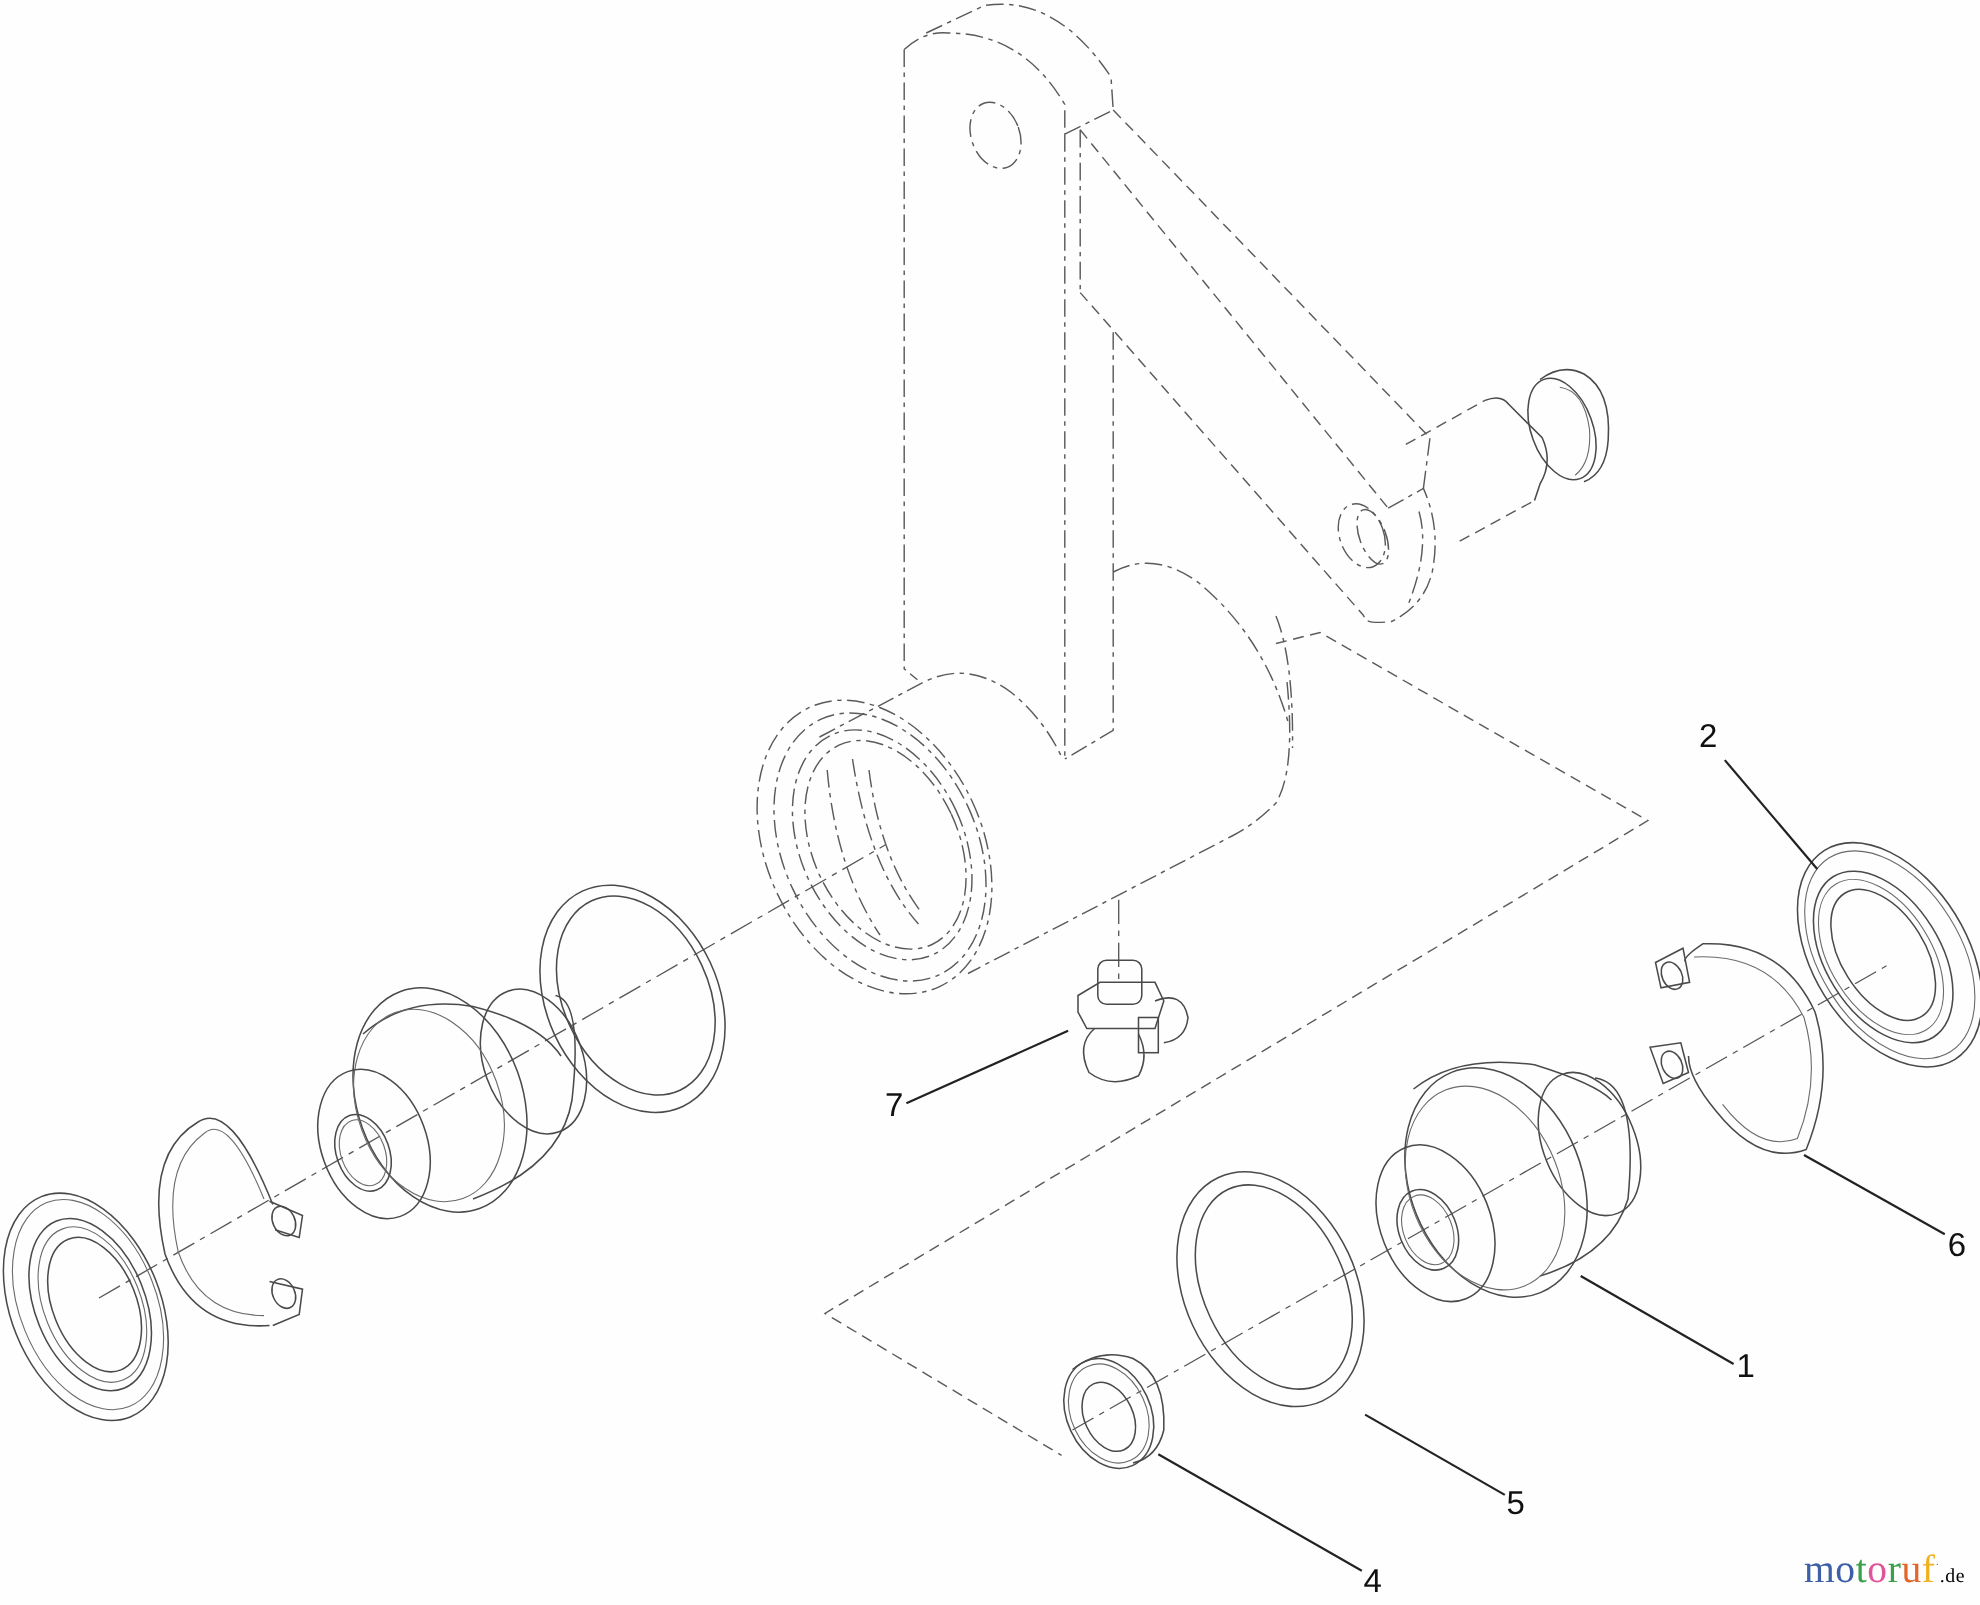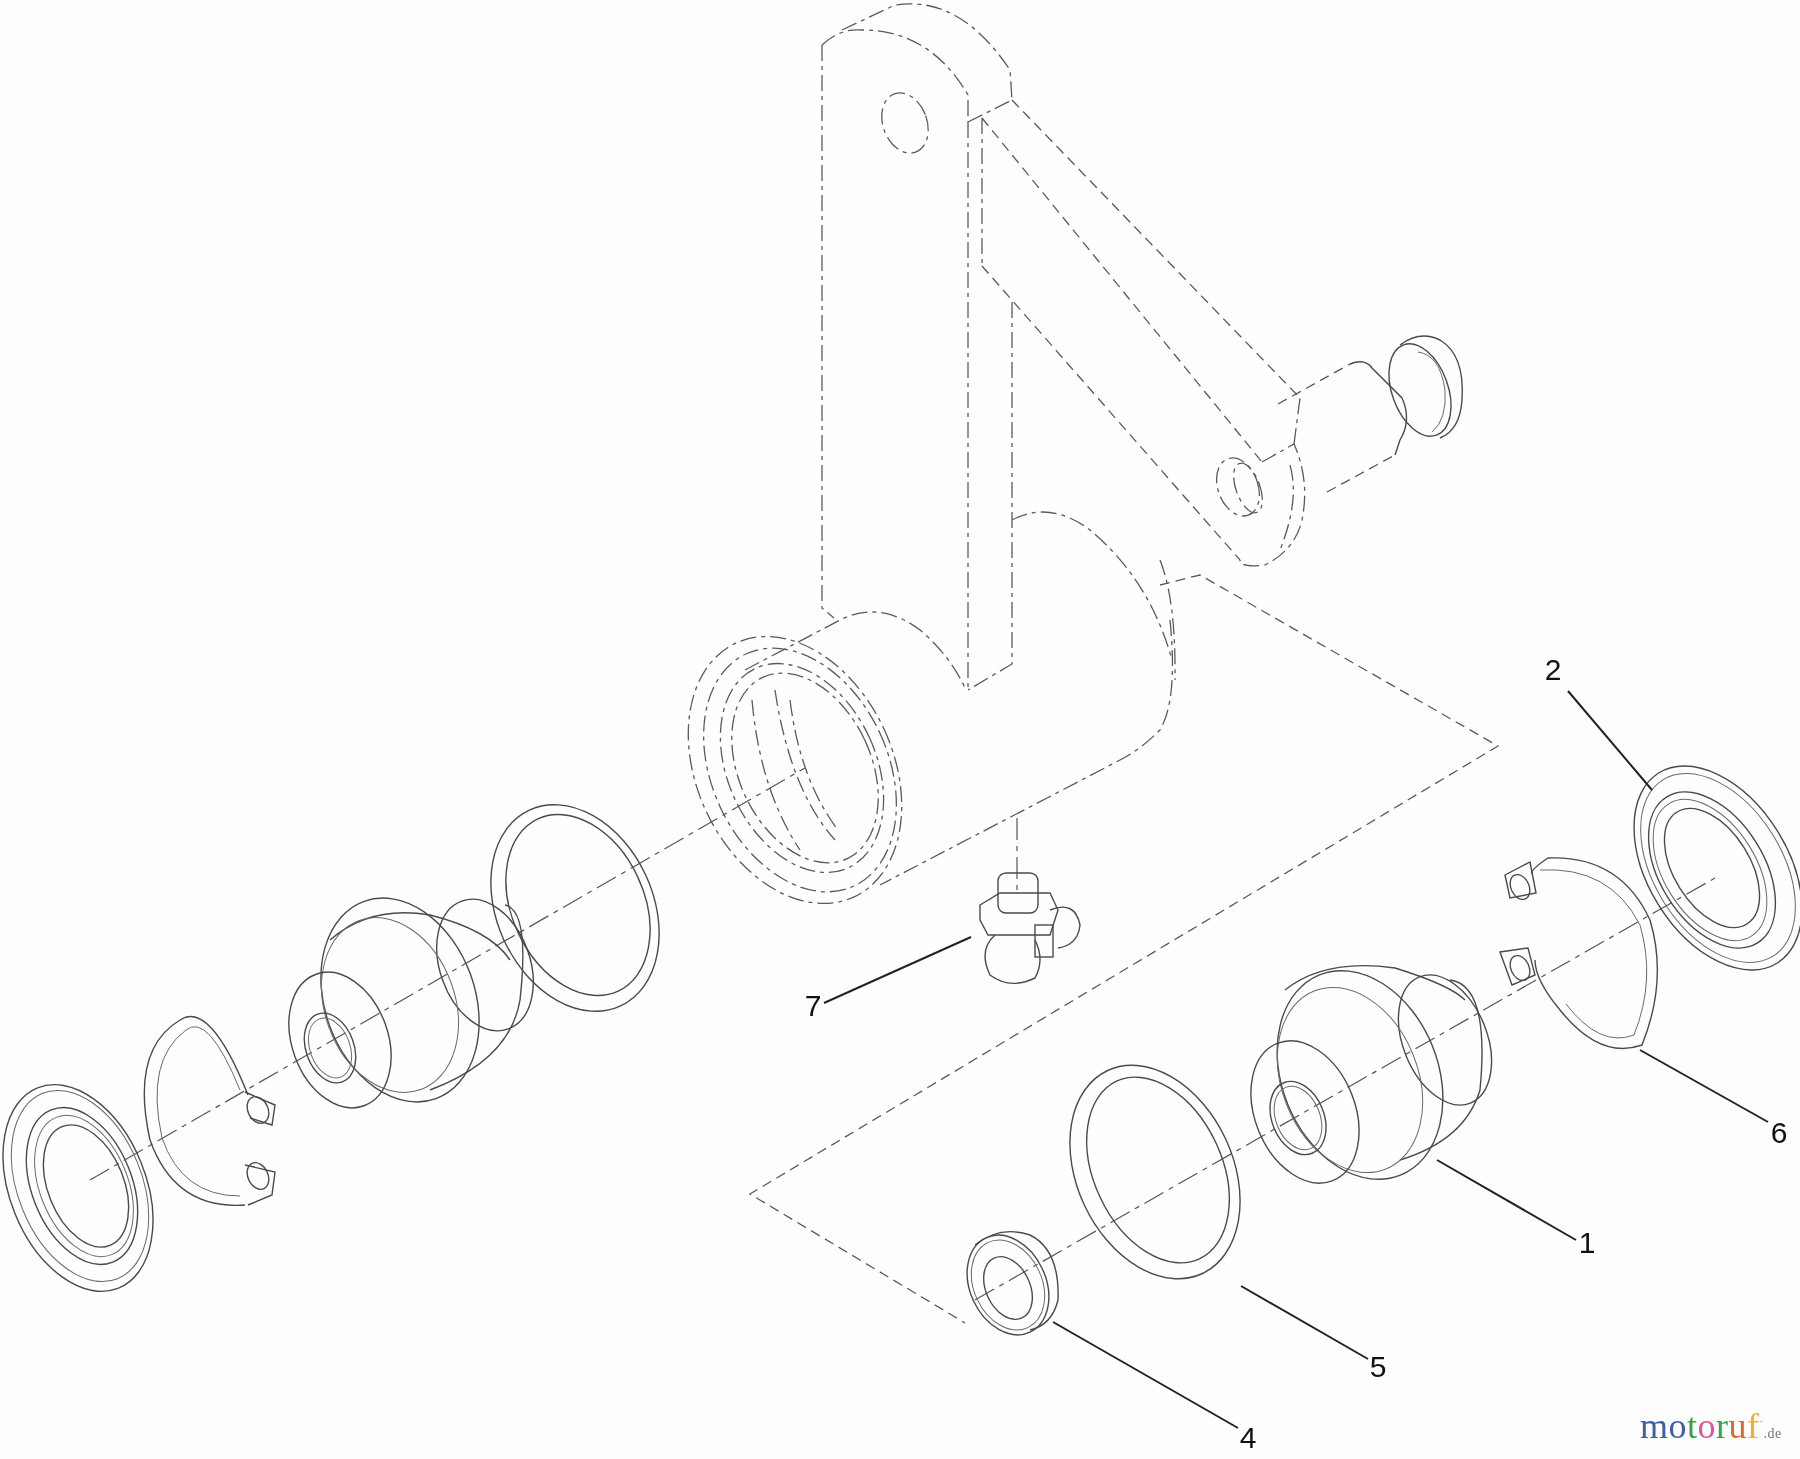--- a/index.html
+++ b/index.html
@@ -7,21 +7,21 @@
   svg#diagram { position: absolute; left: 0; top: 0; }
   .ph { fill: none; stroke: #5a5a5a; stroke-width: 1.3; stroke-dasharray: 16 5 4 5; }
   .phs { fill: none; stroke: #5a5a5a; stroke-width: 1.3; stroke-dasharray: 10 6; }
   .solid { fill: none; stroke: #4a4a4a; stroke-width: 1.4; }
   .thin { fill: none; stroke: #6a6a6a; stroke-width: 1; }
   .center { fill: none; stroke: #555; stroke-width: 1.2; stroke-dasharray: 22 6 5 6; }
   .leader { stroke: #222; stroke-width: 2; fill: none; }
   .callout { position: absolute; font-family: "Liberation Sans", sans-serif; font-size: 30px; color: #111; line-height: 1; transform: translate(-50%, -50%); font-weight: normal; }
   .logo { position: absolute; left: 1640px; top: 1408px; font-family: "Liberation Serif", serif; font-size: 36px; letter-spacing: 0.5px; line-height: 1; }
   .logo span { display: inline-block; }
-  .logo .tld { font-size: 14px; color: #737373; }
+  .logo .tld { font-size: 18px; color: #000000; }
   .logo .dot { font-size: 10px; vertical-align: super; color: #666; }
 </style>
 </head>
 <body>
 
 <div id="stage">
   <svg id="diagram" width="1800" height="1459" viewBox="0 0 1800 1459">
 
     <g>
 

